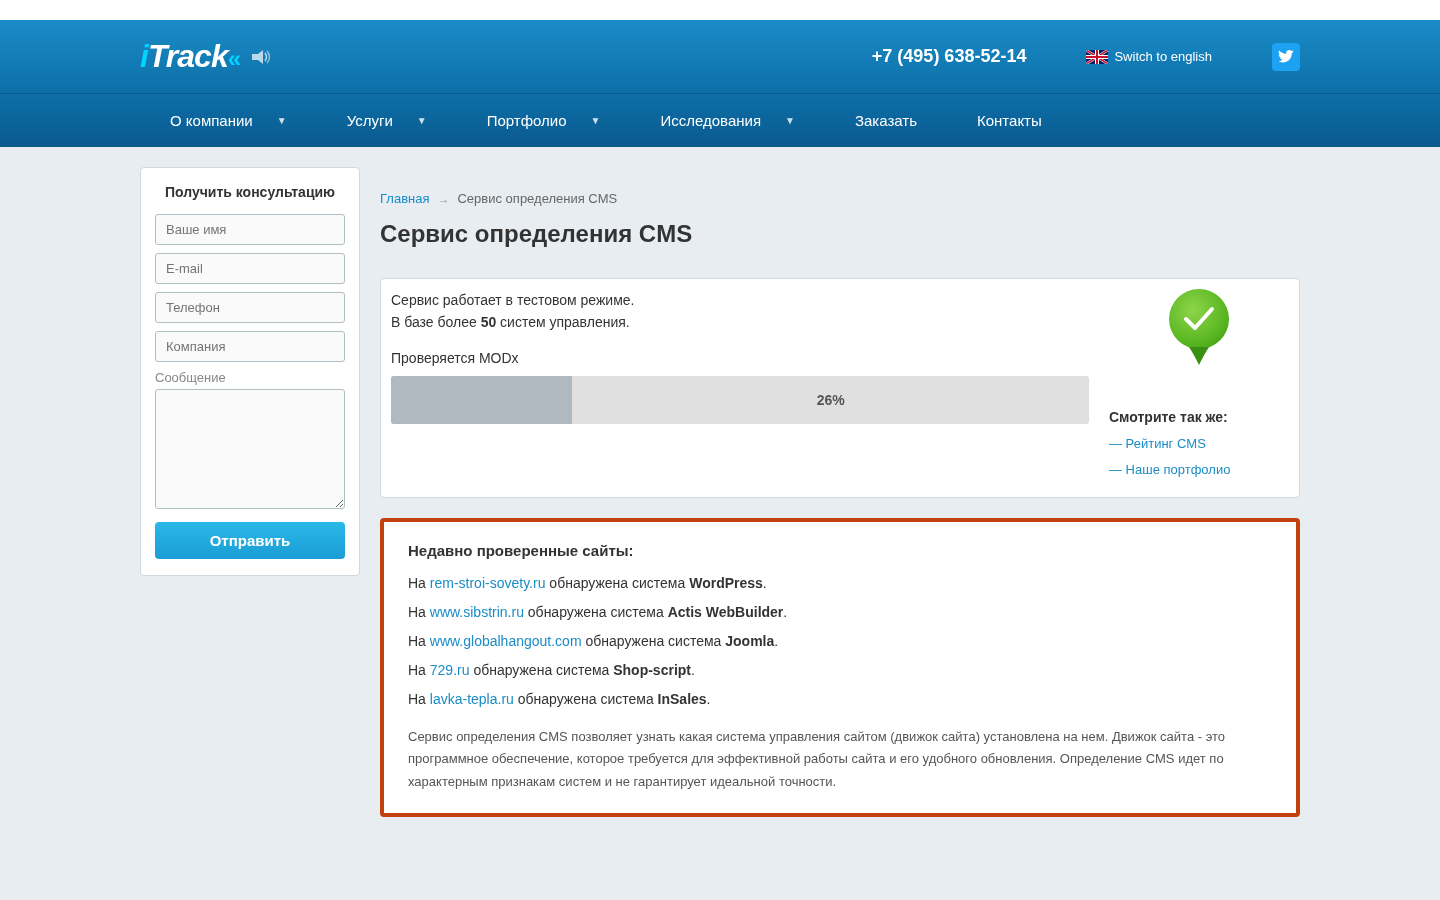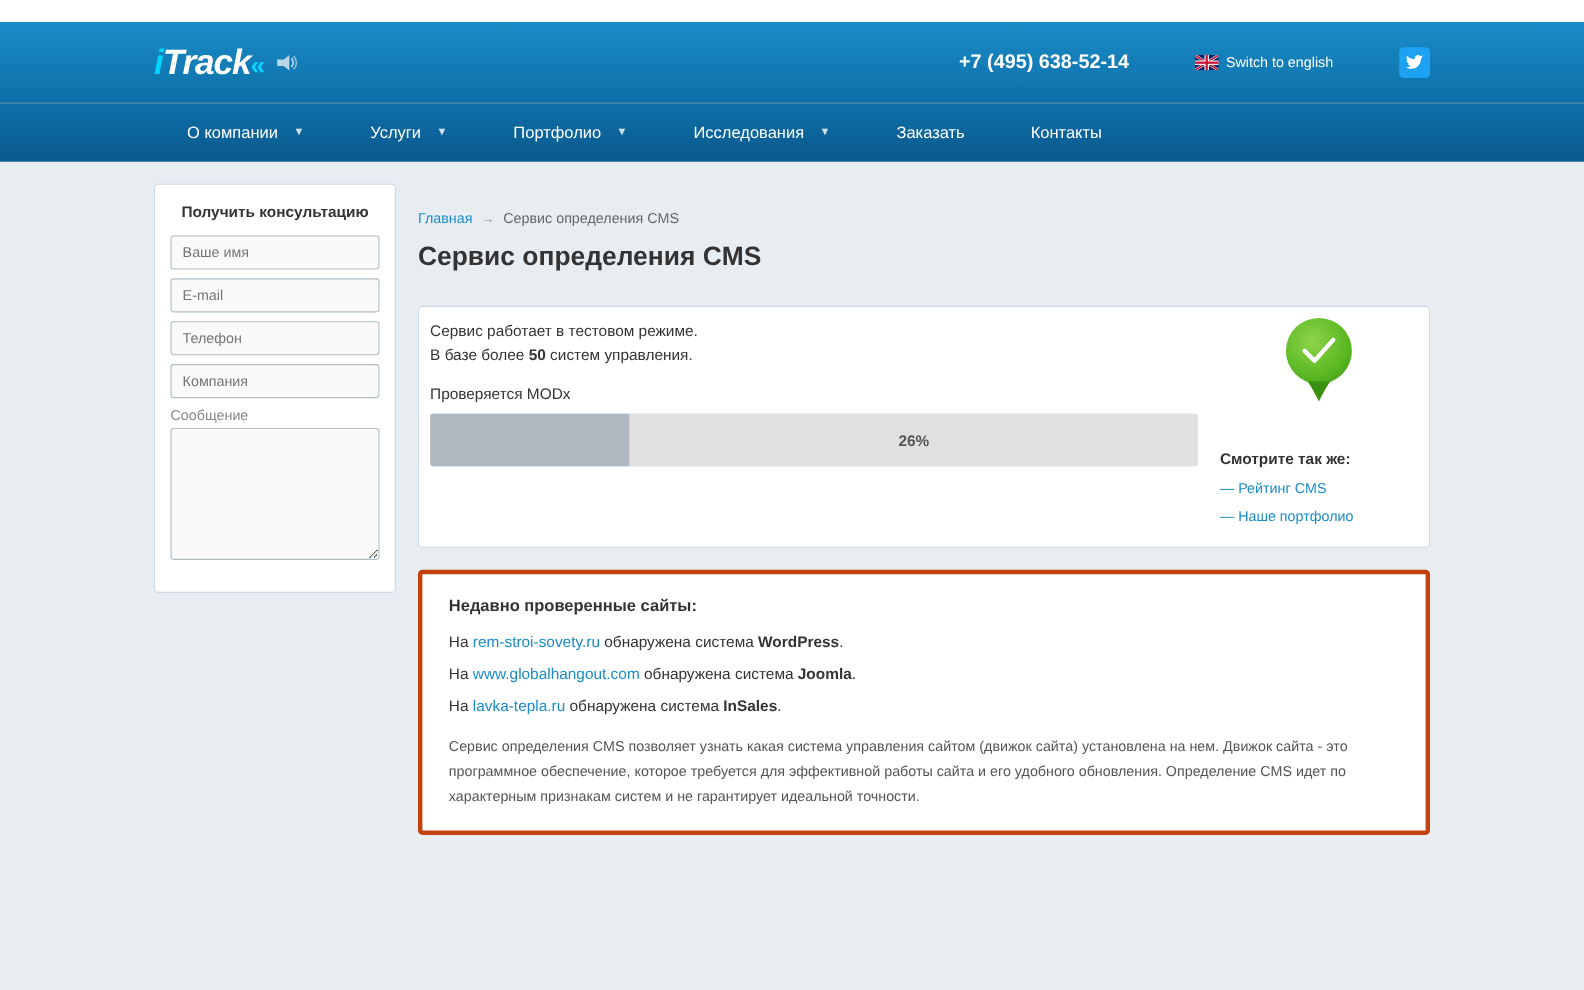--- a/index.html
+++ b/index.html
@@ -86,21 +86,21 @@
       align-items: center;
       padding: 0 20px;
     }
     .nav-item {
       color: #fff;
       font-size: 15px;
       padding: 18px 30px;
       cursor: pointer;
       display: flex;
       align-items: center;
-      gap: 14px;
+      gap: 24px;
       white-space: nowrap;
       text-decoration: none;
     }
     .nav-arrow {
       font-size: 10px;
       opacity: 0.8;
     }
 
     
     .main-wrap {
@@ -421,20 +421,21 @@
 
   <div class="sidebar">
     <div class="sidebar-form">
       <div class="sidebar-form-title">Получить консультацию</div>
       <input class="form-input" type="text" placeholder="Ваше имя" style="">
       <input class="form-input" type="email" placeholder="E-mail" style="">
       <input class="form-input" type="tel" placeholder="Телефон" style="">
       <input class="form-input" type="text" placeholder="Компания" style="">
       <div style="font-size:13px; color:#888; margin-bottom:4px;">Сообщение</div>
       <textarea class="form-textarea" style=""></textarea>
+      <button class="submit-btn">Отправить</button>
     </div>
   </div>
 
   <div class="content">
 
     <div class="breadcrumb">
       <a href="#">Главная</a>
       <span class="breadcrumb-sep">→</span>
       <span class="breadcrumb-current">Сервис определения CMS</span>
     </div>
@@ -476,21 +477,27 @@
       </div>
     </div>
 
     <div class="recent-section">
       <div class="recent-title">Недавно проверенные сайты:</div>
 
       <div class="recent-item">
         На <a href="#">rem-stroi-sovety.ru</a> обнаружена система <strong>WordPress</strong>.
       </div>
       <div class="recent-item">
+        На <a href="#">www.sibstrin.ru</a> обнаружена система <strong>Actis WebBuilder</strong>.
+      </div>
+      <div class="recent-item">
         На <a href="#">www.globalhangout.com</a> обнаружена система <strong>Joomla</strong>.
+      </div>
+      <div class="recent-item">
+        На <a href="#">729.ru</a> обнаружена система <strong>Shop-script</strong>.
       </div>
       <div class="recent-item">
         На <a href="#">lavka-tepla.ru</a> обнаружена система <strong>InSales</strong>.
       </div>
 
       <div class="desc-text">Сервис определения CMS позволяет узнать какая система управления сайтом (движок сайта) установлена на нем. Движок сайта - это программное обеспечение, которое требуется для эффективной работы сайта и его удобного обновления. Определение CMS идет по характерным признакам систем и не гарантирует идеальной точности.</div>
     </div>
   </div>
 </div>
 

